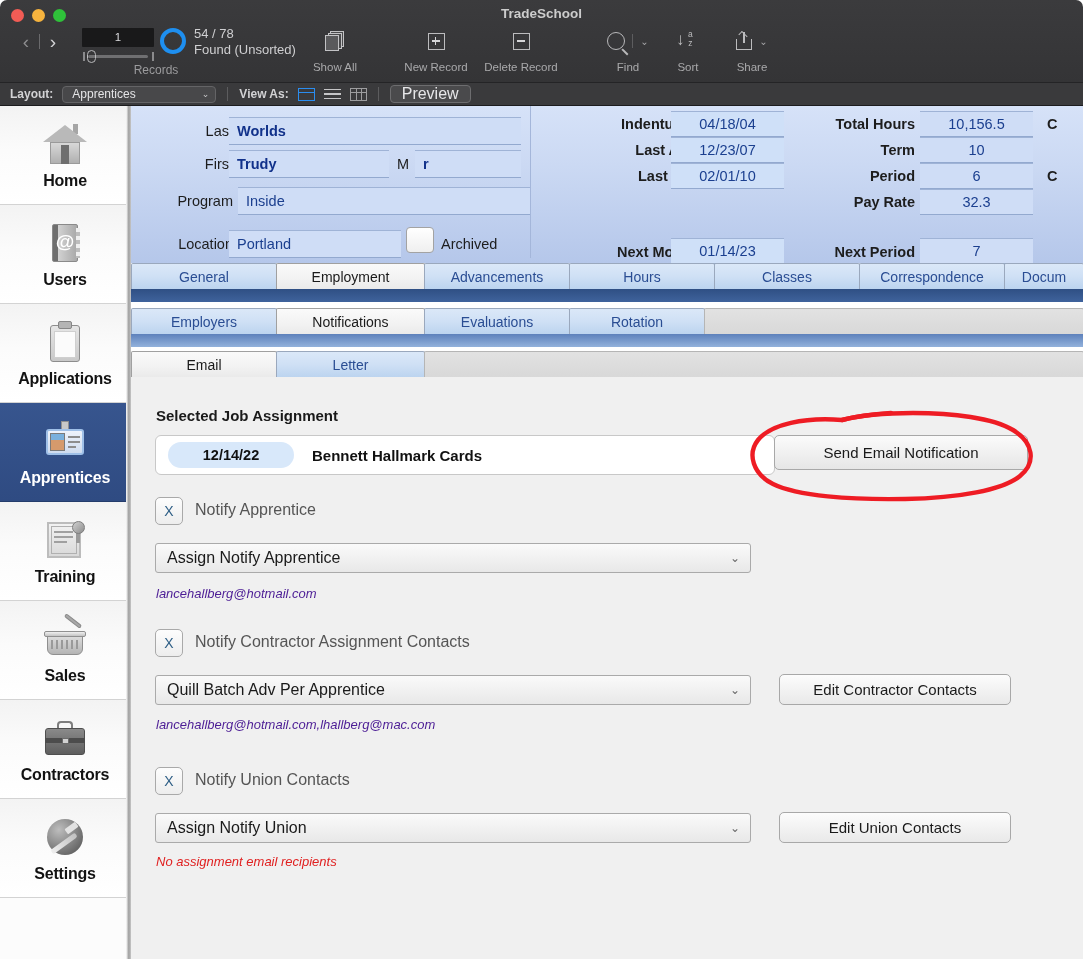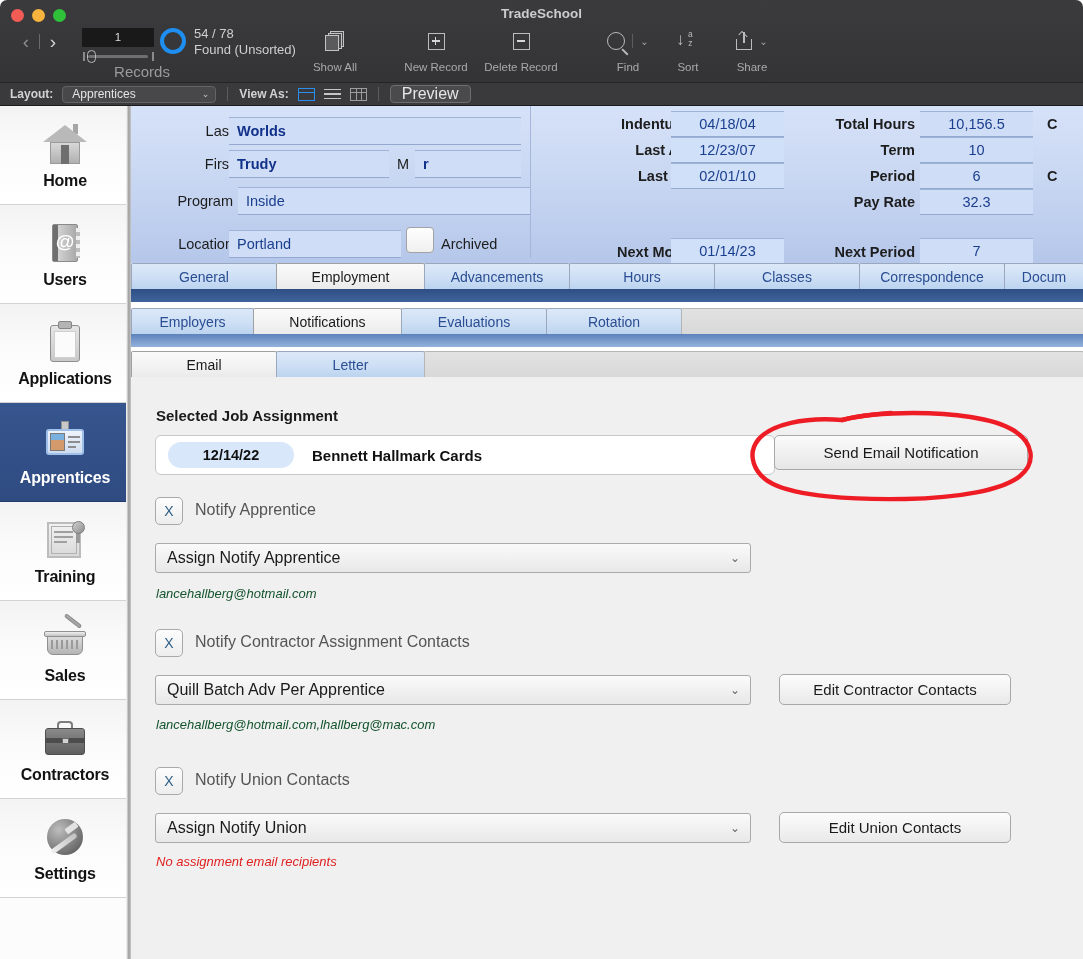--- a/index.html
+++ b/index.html
@@ -42,21 +42,21 @@
   }
   .recslider { position: relative; margin-top: 3px; height: 12px; }
   .recslider .track { position: absolute; left: 6px; top: 5px; width: 60px; height: 3px; background: #6f6f71; border-radius: 2px; }
   .recslider .endl { position: absolute; left: 1px; top: 2px; width: 2px; height: 9px; background: #8a8a8c; }
   .recslider .endr { position: absolute; right: 0px; top: 2px; width: 2px; height: 9px; background: #8a8a8c; }
   .recslider .knob { position: absolute; left: 5px; top: 0px; width: 9px; height: 13px; border: 1.6px solid #b9b9bb; border-radius: 5px; background: transparent; }
 
   .pie { position: absolute; left: 160px; top: 28px; width: 26px; height: 26px;
          border-radius: 50%; border: 4px solid #1e8ff0; }
   .foundtxt { position: absolute; left: 194px; top: 26px; color: #cfcfd1; font-size: 13px; line-height: 16px; }
-  .records-lbl { position: absolute; left: 112px; top: 63px; width: 60px; text-align: center; color: #9b9b9d; font-size: 15px; }
+  .records-lbl { position: absolute; left: 126px; top: 63px; width: 60px; text-align: center; color: #9b9b9d; font-size: 12px; }
 
   .tbtn { position: absolute; top: 26px; text-align: center; color: #b9b9bb; }
   .tbtn .glyph { height: 30px; display: flex; align-items: center; justify-content: center; }
   .tbtn .tlbl { color: #a9a9ab; font-size: 11.5px; margin-top: 5px; }
 
   .stack { position: relative; width: 20px; height: 20px; }
   .stack i { position: absolute; display: block; border: 1.5px solid #c3c3c5; background: #4a4a4c; }
   .stack i.a { left: 5px; top: 0; width: 14px; height: 16px; }
   .stack i.b { left: 2.5px; top: 2px; width: 14px; height: 16px; }
   .stack i.c { left: 0; top: 4px; width: 14px; height: 16px; background: #5a5a5c; }
@@ -258,21 +258,21 @@
   }
   .chk-label { position: absolute; font-size: 16px; color: #555555; }
 
   .dd {
     position: absolute; height: 30px; border: 1px solid #aaaaaa; border-radius: 3px;
     background: linear-gradient(to bottom,#fafafa,#e8e8e8);
     display: flex; align-items: center; justify-content: space-between;
     padding: 0 10px 0 11px; font-size: 16px; color: #1a1a1a;
   }
   .dd .cv { font-size: 12px; color: #6a6a6a; }
-  .recips { position: absolute; font-size: 13px; font-style: italic; color: #14532d; }
+  .recips { position: absolute; font-size: 13px; font-style: italic; color: #4c1d95; }
   .recips.warn { color: #e02020; }
   .editbtn {
     position: absolute; width: 232px; height: 31px;
     background: linear-gradient(to bottom,#fcfcfc,#e9e9e9);
     border: 1px solid #a8a8a8; border-radius: 5px;
     display: flex; align-items: center; justify-content: center;
     font-size: 15px; color: #1a1a1a;
   }
 
   .annot { position: absolute; left: 745px; top: 408px; width: 300px; height: 95px; pointer-events: none; }
@@ -535,21 +535,21 @@
       <div class="tab" style="width:146px;">Hours</div>
       <div class="tab" style="width:146px;">Classes</div>
       <div class="tab" style="width:146px;">Correspondence</div>
       <div class="tab" style="width:80px;">Docum</div>
     </div>
   </div>
   <div class="tabsep-dark" style="top:289px;"></div>
 
   <div class="tabrow" style="top:308px;">
     <div class="tabs">
-      <div class="tab" style="width:123px;">Employers</div>
+      <div class="tab" style="width:146px;">Employers</div>
       <div class="tab active" style="width:149px;">Notifications</div>
       <div class="tab" style="width:146px;">Evaluations</div>
       <div class="tab" style="width:136px;">Rotation</div>
       <div class="tab filler"></div>
     </div>
   </div>
   <div class="tabsep-light" style="top:334px;"></div>
 
   <div class="tabrow" style="top:351px;">
     <div class="tabs">

